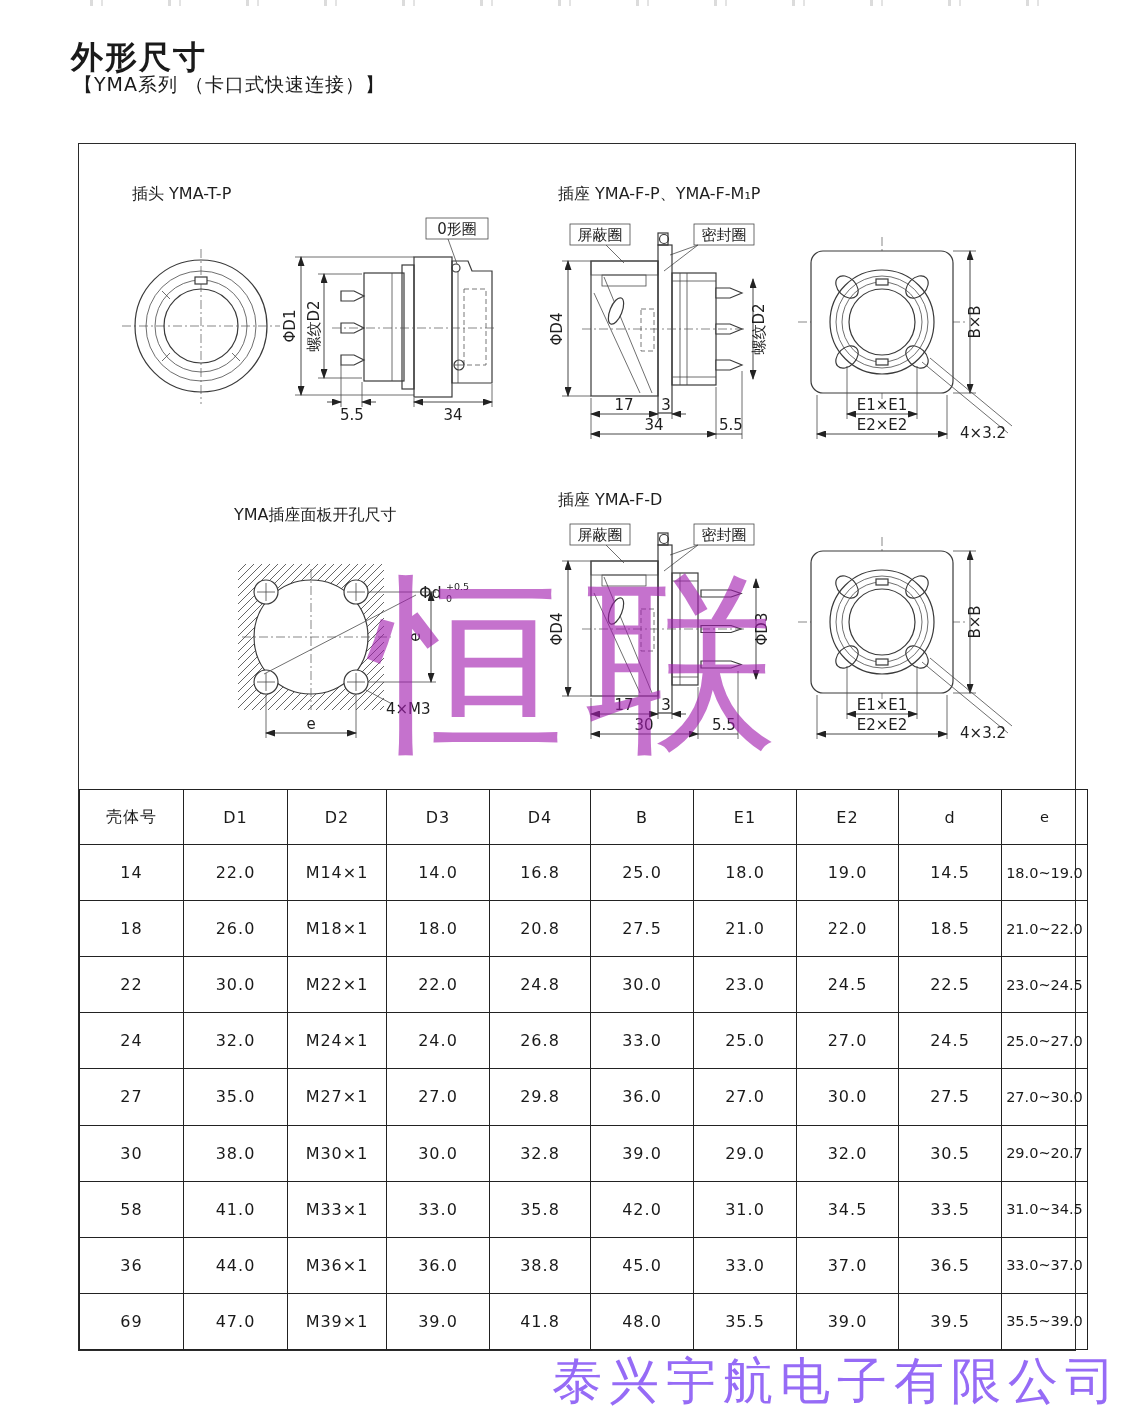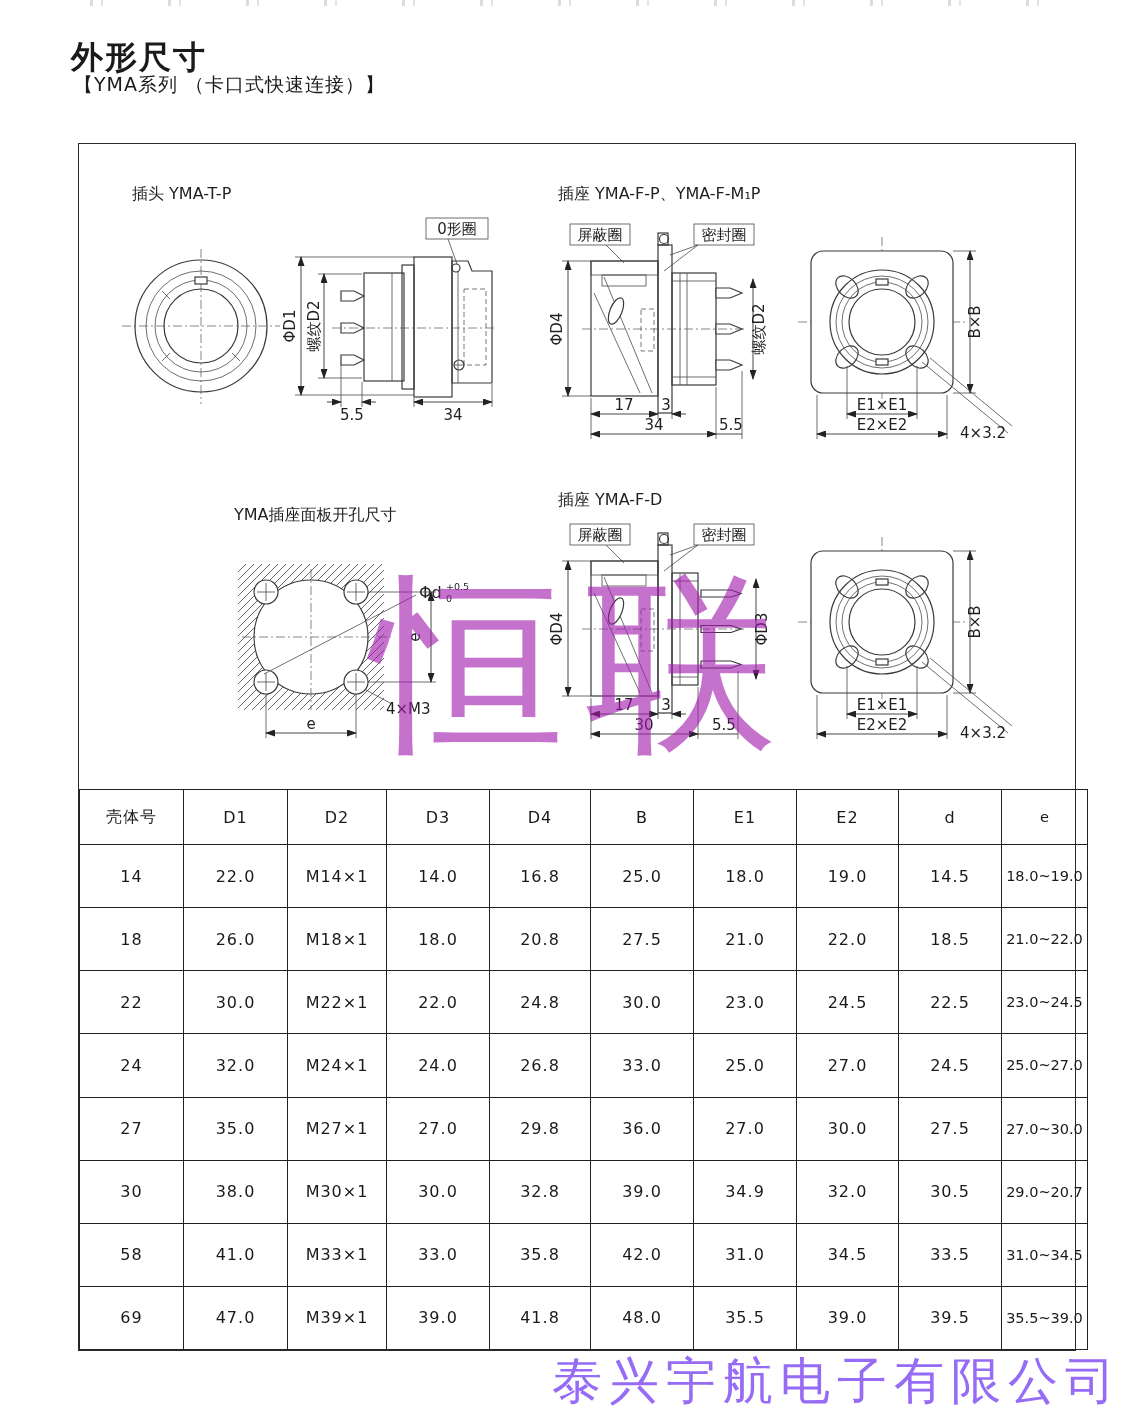--- a/index.html
+++ b/index.html
@@ -393,38 +393,50 @@
           <td>27.5</td>
           <td>27.0~30.0</td>
         </tr>
         <tr>
           <td>30</td>
           <td>38.0</td>
           <td>M30×1</td>
           <td>30.0</td>
           <td>32.8</td>
           <td>39.0</td>
-          <td>34.9</td>
+          <td>29.0</td>
           <td>32.0</td>
           <td>30.5</td>
           <td>29.0~20.7</td>
         </tr>
         <tr>
           <td>58</td>
           <td>41.0</td>
           <td>M33×1</td>
           <td>33.0</td>
           <td>35.8</td>
           <td>42.0</td>
           <td>31.0</td>
           <td>34.5</td>
           <td>33.5</td>
           <td>31.0~34.5</td>
         </tr>
         <tr>
+          <td>36</td>
+          <td>44.0</td>
+          <td>M36×1</td>
+          <td>36.0</td>
+          <td>38.8</td>
+          <td>45.0</td>
+          <td>33.0</td>
+          <td>37.0</td>
+          <td>36.5</td>
+          <td>33.0~37.0</td>
+        </tr>
+        <tr>
           <td>69</td>
           <td>47.0</td>
           <td>M39×1</td>
           <td>39.0</td>
           <td>41.8</td>
           <td>48.0</td>
           <td>35.5</td>
           <td>39.0</td>
           <td>39.5</td>
           <td>35.5~39.0</td>

